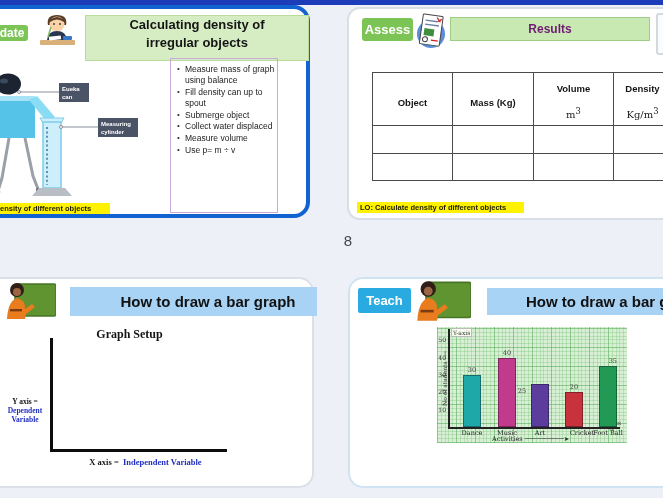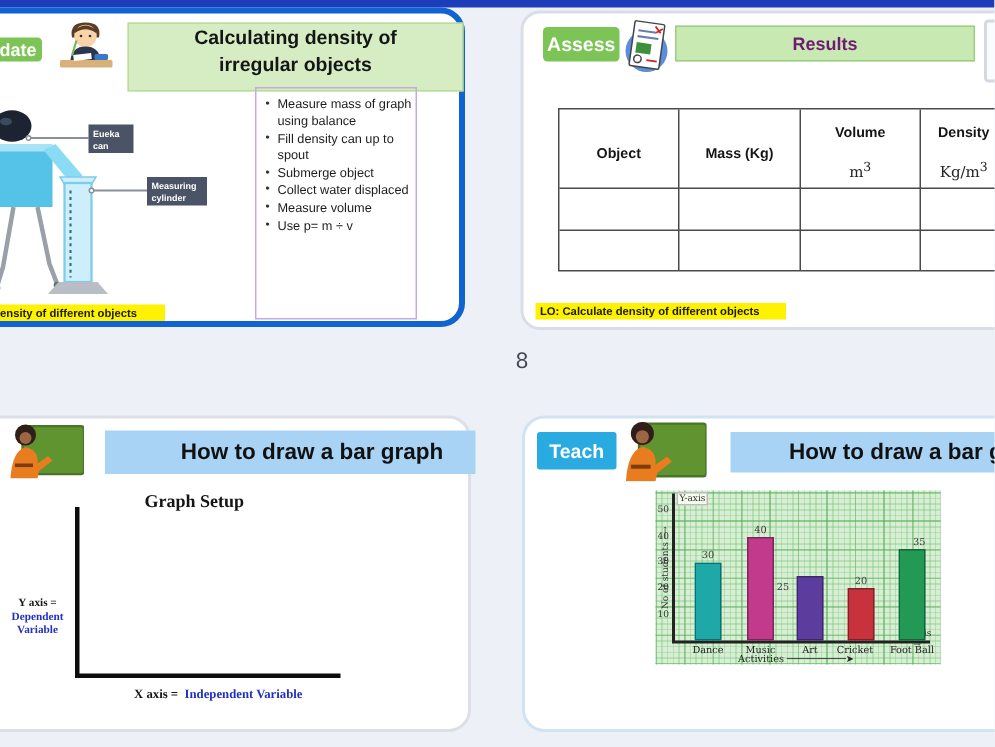--- a/index.html
+++ b/index.html
@@ -289,18 +289,18 @@
       <div class="c-bar-val" style="left: 26px; width: 18px; top: 40.01px;">30</div>
       <div class="c-bar-cat" style="left: 18px; width: 34px; top: 102px;">Dance</div>
       <div class="c-bar" style="left: 61px; width: 18px; top: 30.68px; height: 69.32px; background: rgb(194, 58, 140);"></div>
       <div class="c-bar-val" style="left: 61px; width: 18px; top: 22.68px;">40</div>
       <div class="c-bar-cat" style="left: 53px; width: 34px; top: 102px;">Music</div>
       <div class="c-bar" style="left: 94px; width: 18px; top: 56.675px; height: 43.325px; background: rgb(92, 61, 158);"></div>
       <div class="c-bar-val" style="left: 76px; width: 18px; top: 48.675px; margin-top: 12px;">25</div>
       <div class="c-bar-cat" style="left: 86px; width: 34px; top: 102px;">Art</div>
       <div class="c-bar" style="left: 128px; width: 18px; top: 65.34px; height: 34.66px; background: rgb(200, 50, 60);"></div>
       <div class="c-bar-val" style="left: 128px; width: 18px; top: 57.34px;">20</div>
-      <div class="c-bar-cat" style="left: 116px; width: 34px; top: 102px;">Cricket</div>
+      <div class="c-bar-cat" style="left: 128px; width: 34px; top: 102px;">Cricket</div>
       <div class="c-bar" style="left: 162px; width: 18px; top: 39.345px; height: 60.655px; background: rgb(34, 154, 85);"></div>
       <div class="c-bar-val" style="left: 162px; width: 18px; top: 31.345px; text-align: right;">35</div>
       <div class="c-bar-cat" style="left: 154px; width: 34px; top: 102px;">Foot Ball</div>
     </div>
 </div>
 
 </body></html>

